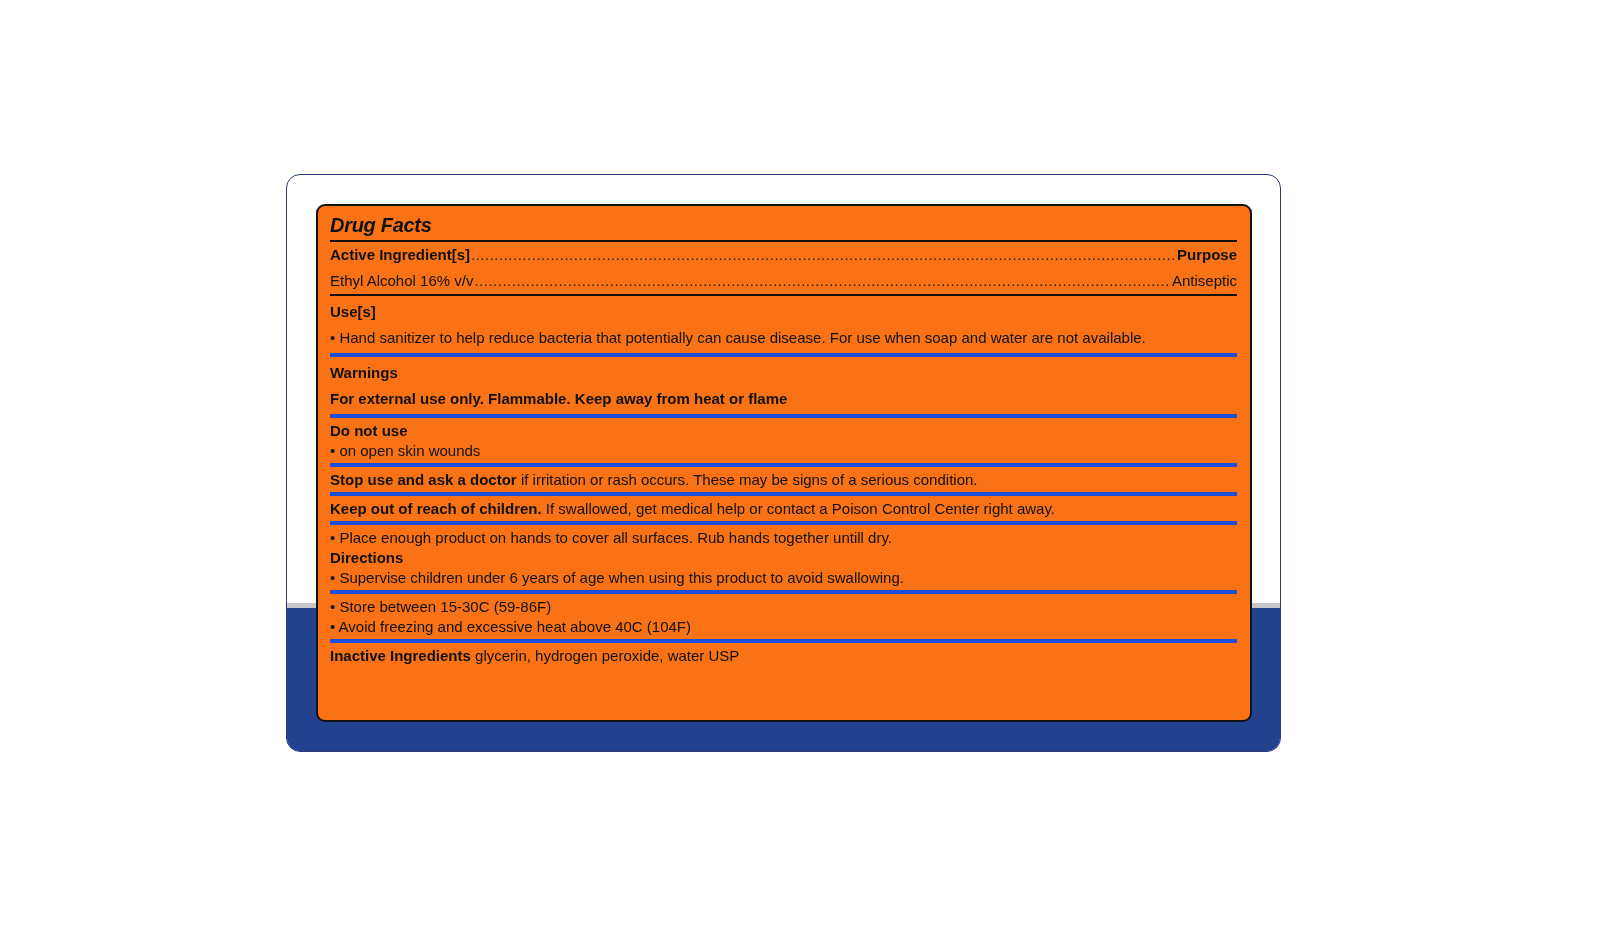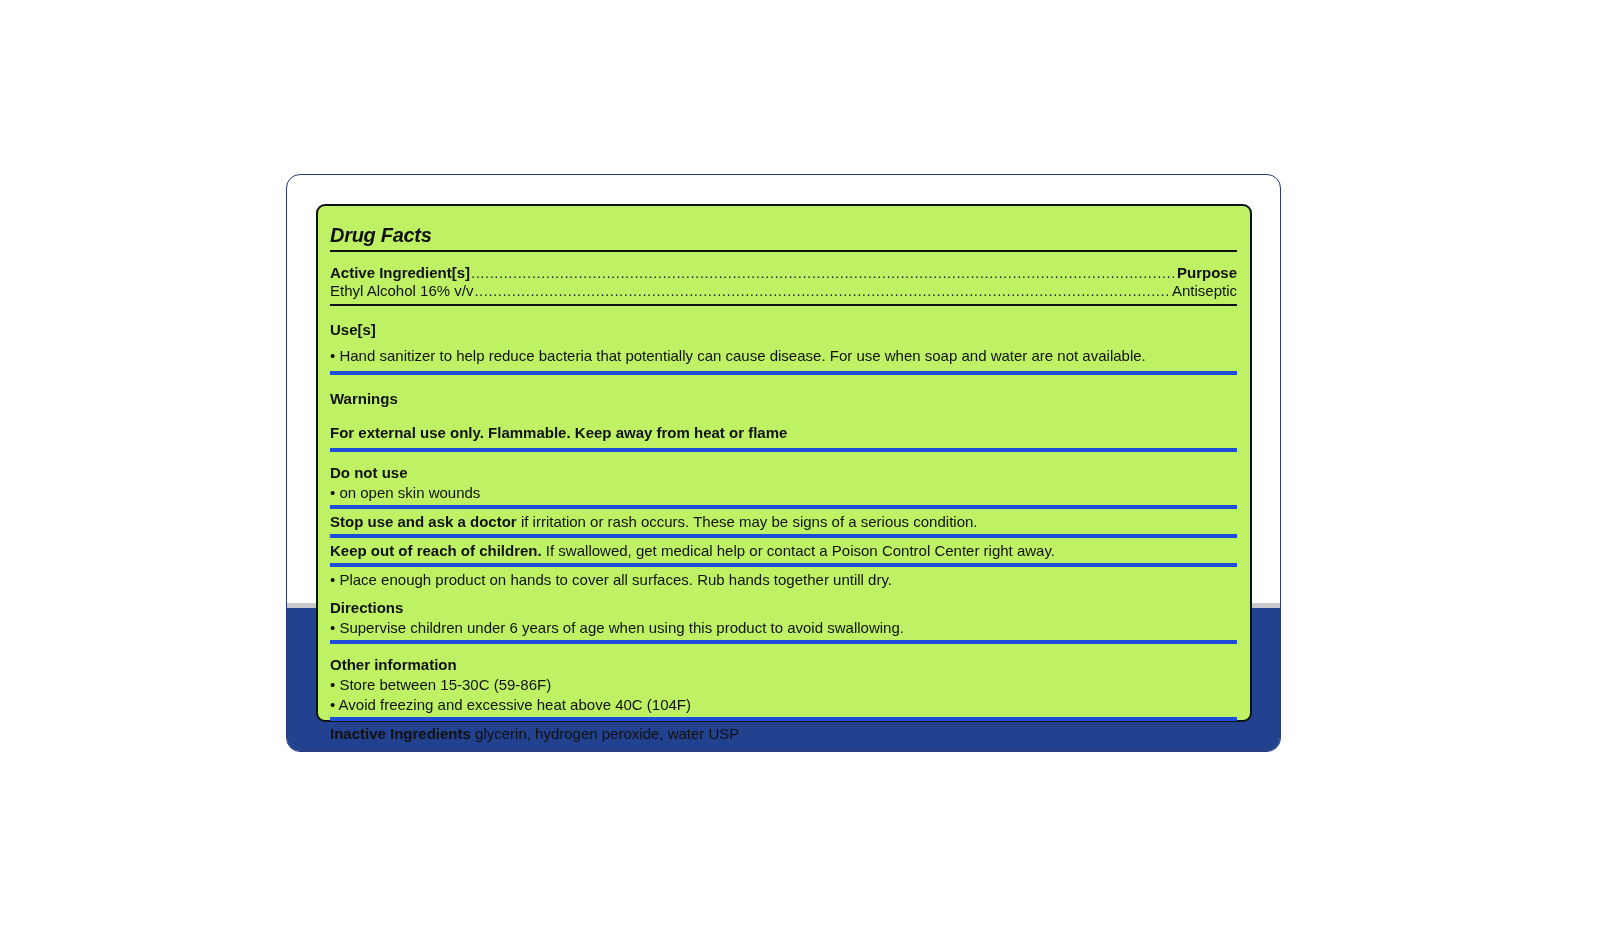--- a/index.html
+++ b/index.html
@@ -14,32 +14,32 @@
     box-sizing: border-box; overflow: hidden;
   }
   .outer .gray-band {
     position: absolute; left: 0; right: 0; top: 428px; height: 5px; background: #c8c8cc;
   }
   .outer .blue-band {
     position: absolute; left: 0; right: 0; top: 433px; bottom: 0; background: #22418f;
   }
   .panel {
     position: absolute; left: 316px; top: 204px; width: 936px; height: 518px;
-    border: 2.5px solid #111; border-radius: 9px; background: #bef264;
-    box-sizing: border-box; padding: 14px 13px 0 12px;
+    border: 2.5px solid #111; border-radius: 9px; background: #f97316;
+    box-sizing: border-box; padding: 4px 13px 0 12px;
   }
   .title {
     font-weight: bold; font-style: italic; font-size: 20px; letter-spacing: -0.3px;
     height: 30px; line-height: 30px; border-bottom: 2.5px solid #111;
   }
   .row {
     font-size: 15px; line-height: 20px; white-space: nowrap;
   }
   .sect { border-bottom: 4px solid #1d4ed8; padding: 3px 0 2px 0; }
-  .b { font-weight: bold; margin-top: 8px; }
+  .b { font-weight: bold; }
   .leader { display: flex; align-items: baseline; height: 26px; line-height: 26px; }
   .leader .dots {
     flex: 1; overflow: hidden; white-space: nowrap; margin: 0 1px; color: #222;
     letter-spacing: 0.5px;
   }
   .leader .dots::before {
     content: "........................................................................................................................................................................................................................................................................................................................";
   }
   .line { height: 20px; line-height: 20px; }
   .line.tall { height: 26px; line-height: 26px; }
@@ -92,21 +92,20 @@
     <div class="line"><span class="b">Keep out of reach of children.</span><span> If swallowed, get medical help or contact a Poison Control Center right away.</span></div>
   </div>
 
   <div class="row sect">
     <div class="line">• Place enough product on hands to cover all surfaces. Rub hands together untill dry.</div>
     <div class="line b">Directions</div>
     <div class="line">• Supervise children under 6 years of age when using this product to avoid swallowing.</div>
   </div>
 
   <div class="row sect">
-    <div class="line b">Other information</div>
     <div class="line">• Store between 15-30C (59-86F)</div>
     <div class="line">• Avoid freezing and excessive heat above 40C (104F)</div>
   </div>
 
   <div class="row sect noborder">
     <div class="line"><span class="b">Inactive Ingredients</span><span> glycerin, hydrogen peroxide, water USP</span></div>
   </div>
 </div>
 
 </body></html>

